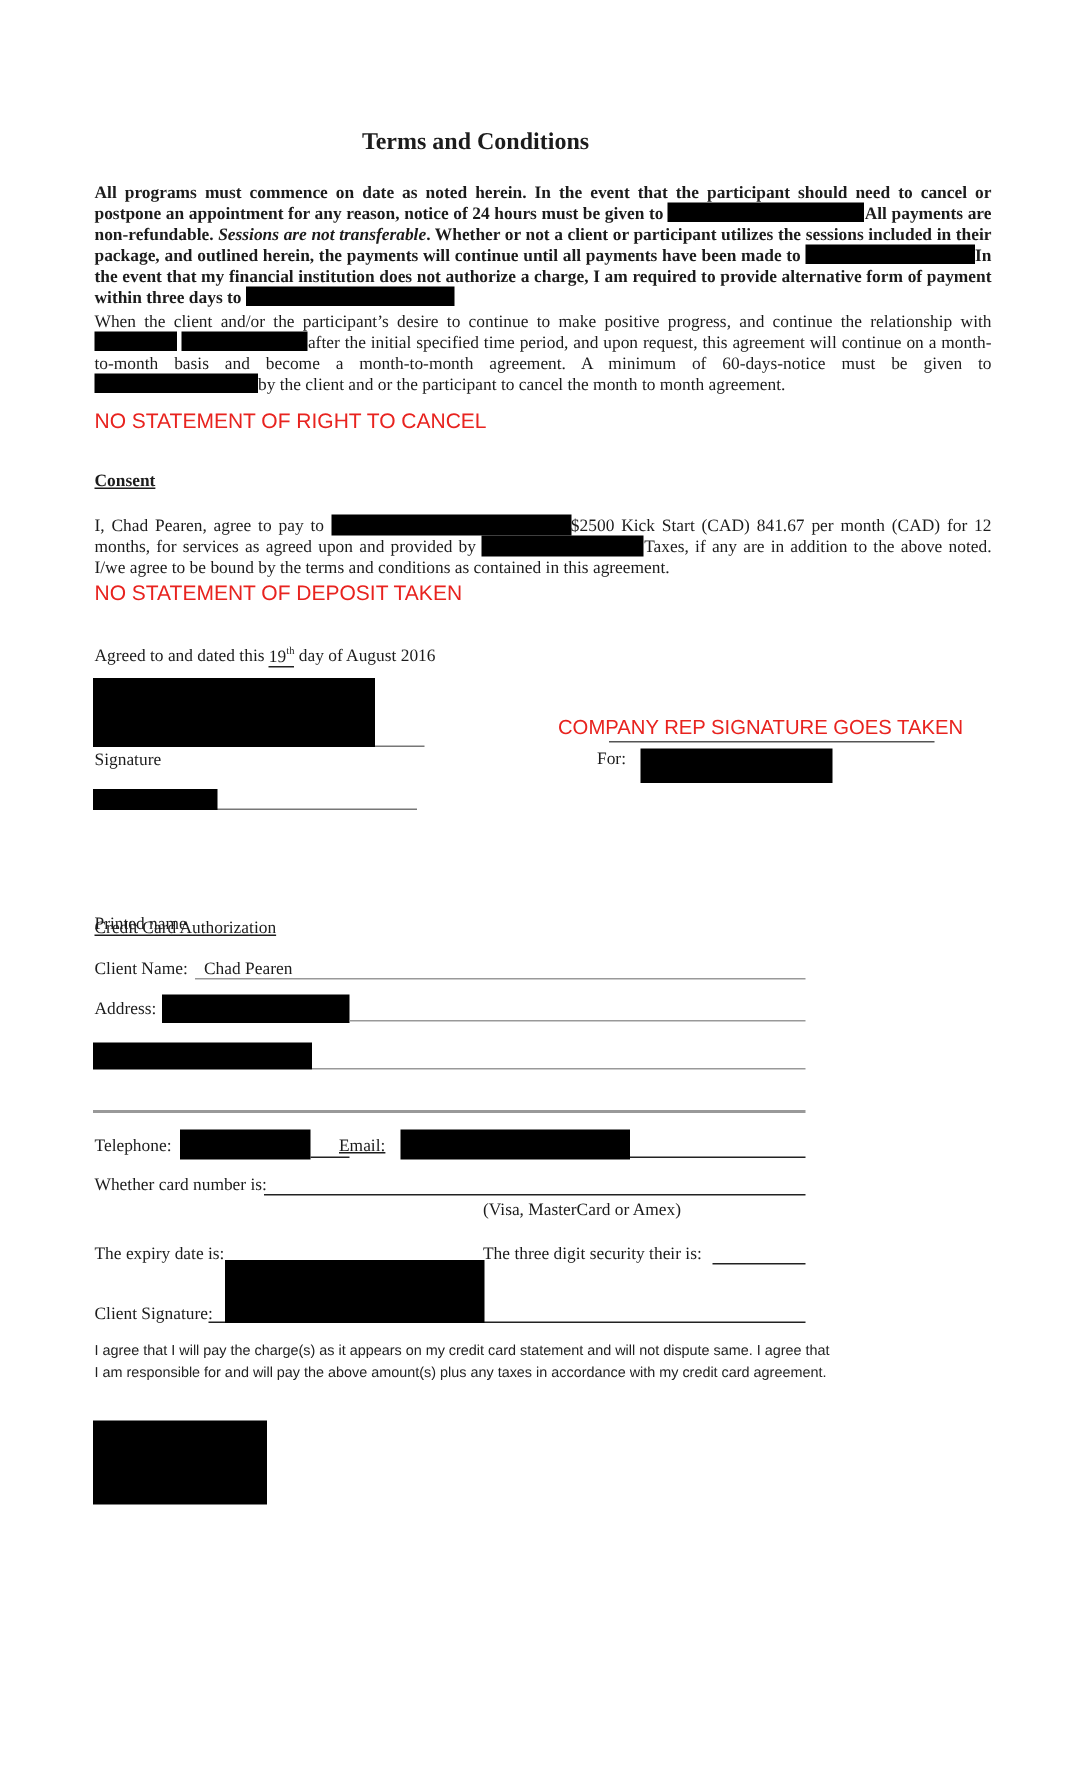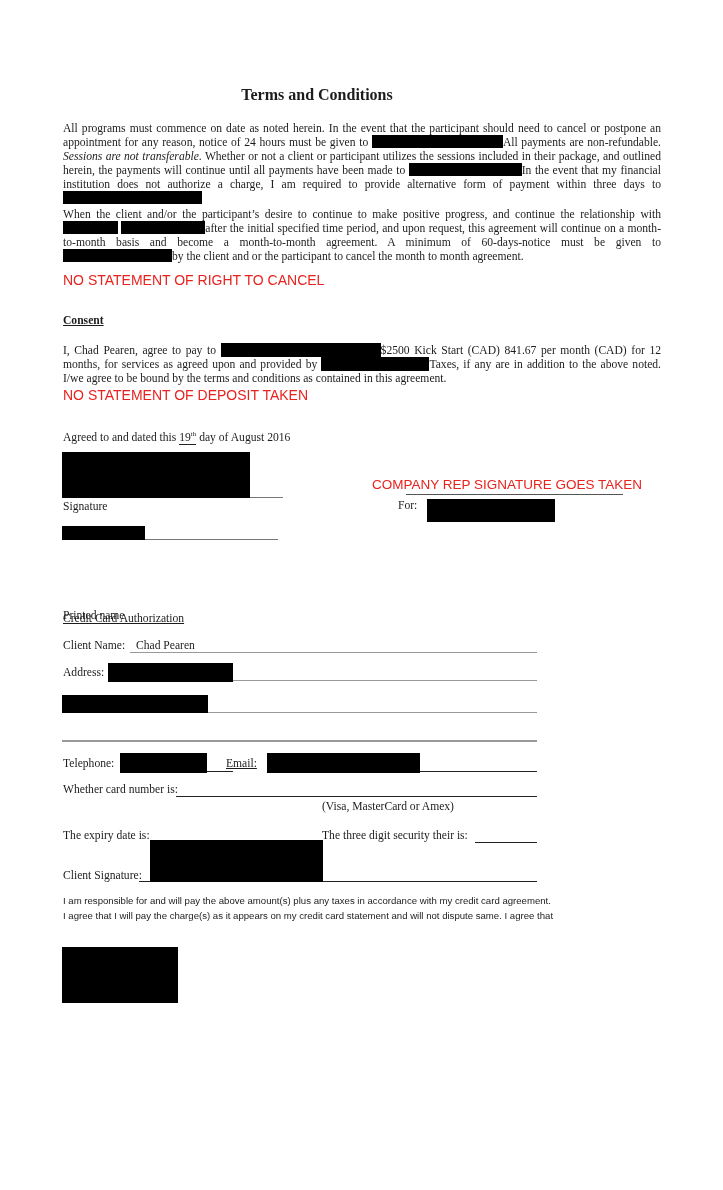--- a/index.html
+++ b/index.html
@@ -10,21 +10,21 @@
     overflow:hidden;
   }
   .title {
     position:absolute; top:86px; left:0; width:634px;
     text-align:center; font-weight:bold; font-size:16px;
   }
   .para {
     position:absolute; left:63px; width:598px;
     text-align:justify; font-size:11.6px; line-height:13.4px;
   }
-  #p1 { top:122px; }
+  #p1 { top:122px;font-weight:bold; }
   #p2 { top:208px; }
   #p3 { top:343px; }
   .red {
     position:absolute; left:63px;
     font-family:"Liberation Sans", sans-serif;
     font-size:14px; color:#e8231f; white-space:nowrap;
   }
   #red1 { top:272px; }
   #red2 { top:387px; }
   #company-rep { left:372px; top:477px; font-size:13.5px; }
@@ -109,17 +109,17 @@
 
 <div class="lbl" style="left:63px; top:829px;">The expiry date is:</div>
 <div class="lbl" style="left:322px; top:829px;">The three digit security their is:</div>
 <div class="darkrule" style="left:475px; top:842px; width:62px;"></div>
 
 <div class="lbl" style="left:63px; top:869px;">Client Signature:</div>
 <div class="darkrule" style="left:139px; top:881px; width:398px;"></div>
 <div class="blackbox" style="left:150px; top:840px; width:173px; height:42px;"></div>
 
 <div id="fineprint">
+  <div>I agree that I will pay the charge(s) as it appears on my credit card statement and will not dispute same.  I agree that</div>
   <div>I am responsible for and will pay the above amount(s) plus any taxes in accordance with my credit card agreement.</div>
-  <div>I agree that I will pay the charge(s) as it appears on my credit card statement and will not dispute same.  I agree that</div>
 </div>
 
 <div class="blackbox" style="left:62px; top:947px; width:116px; height:56px;"></div>
 
 </body></html>

